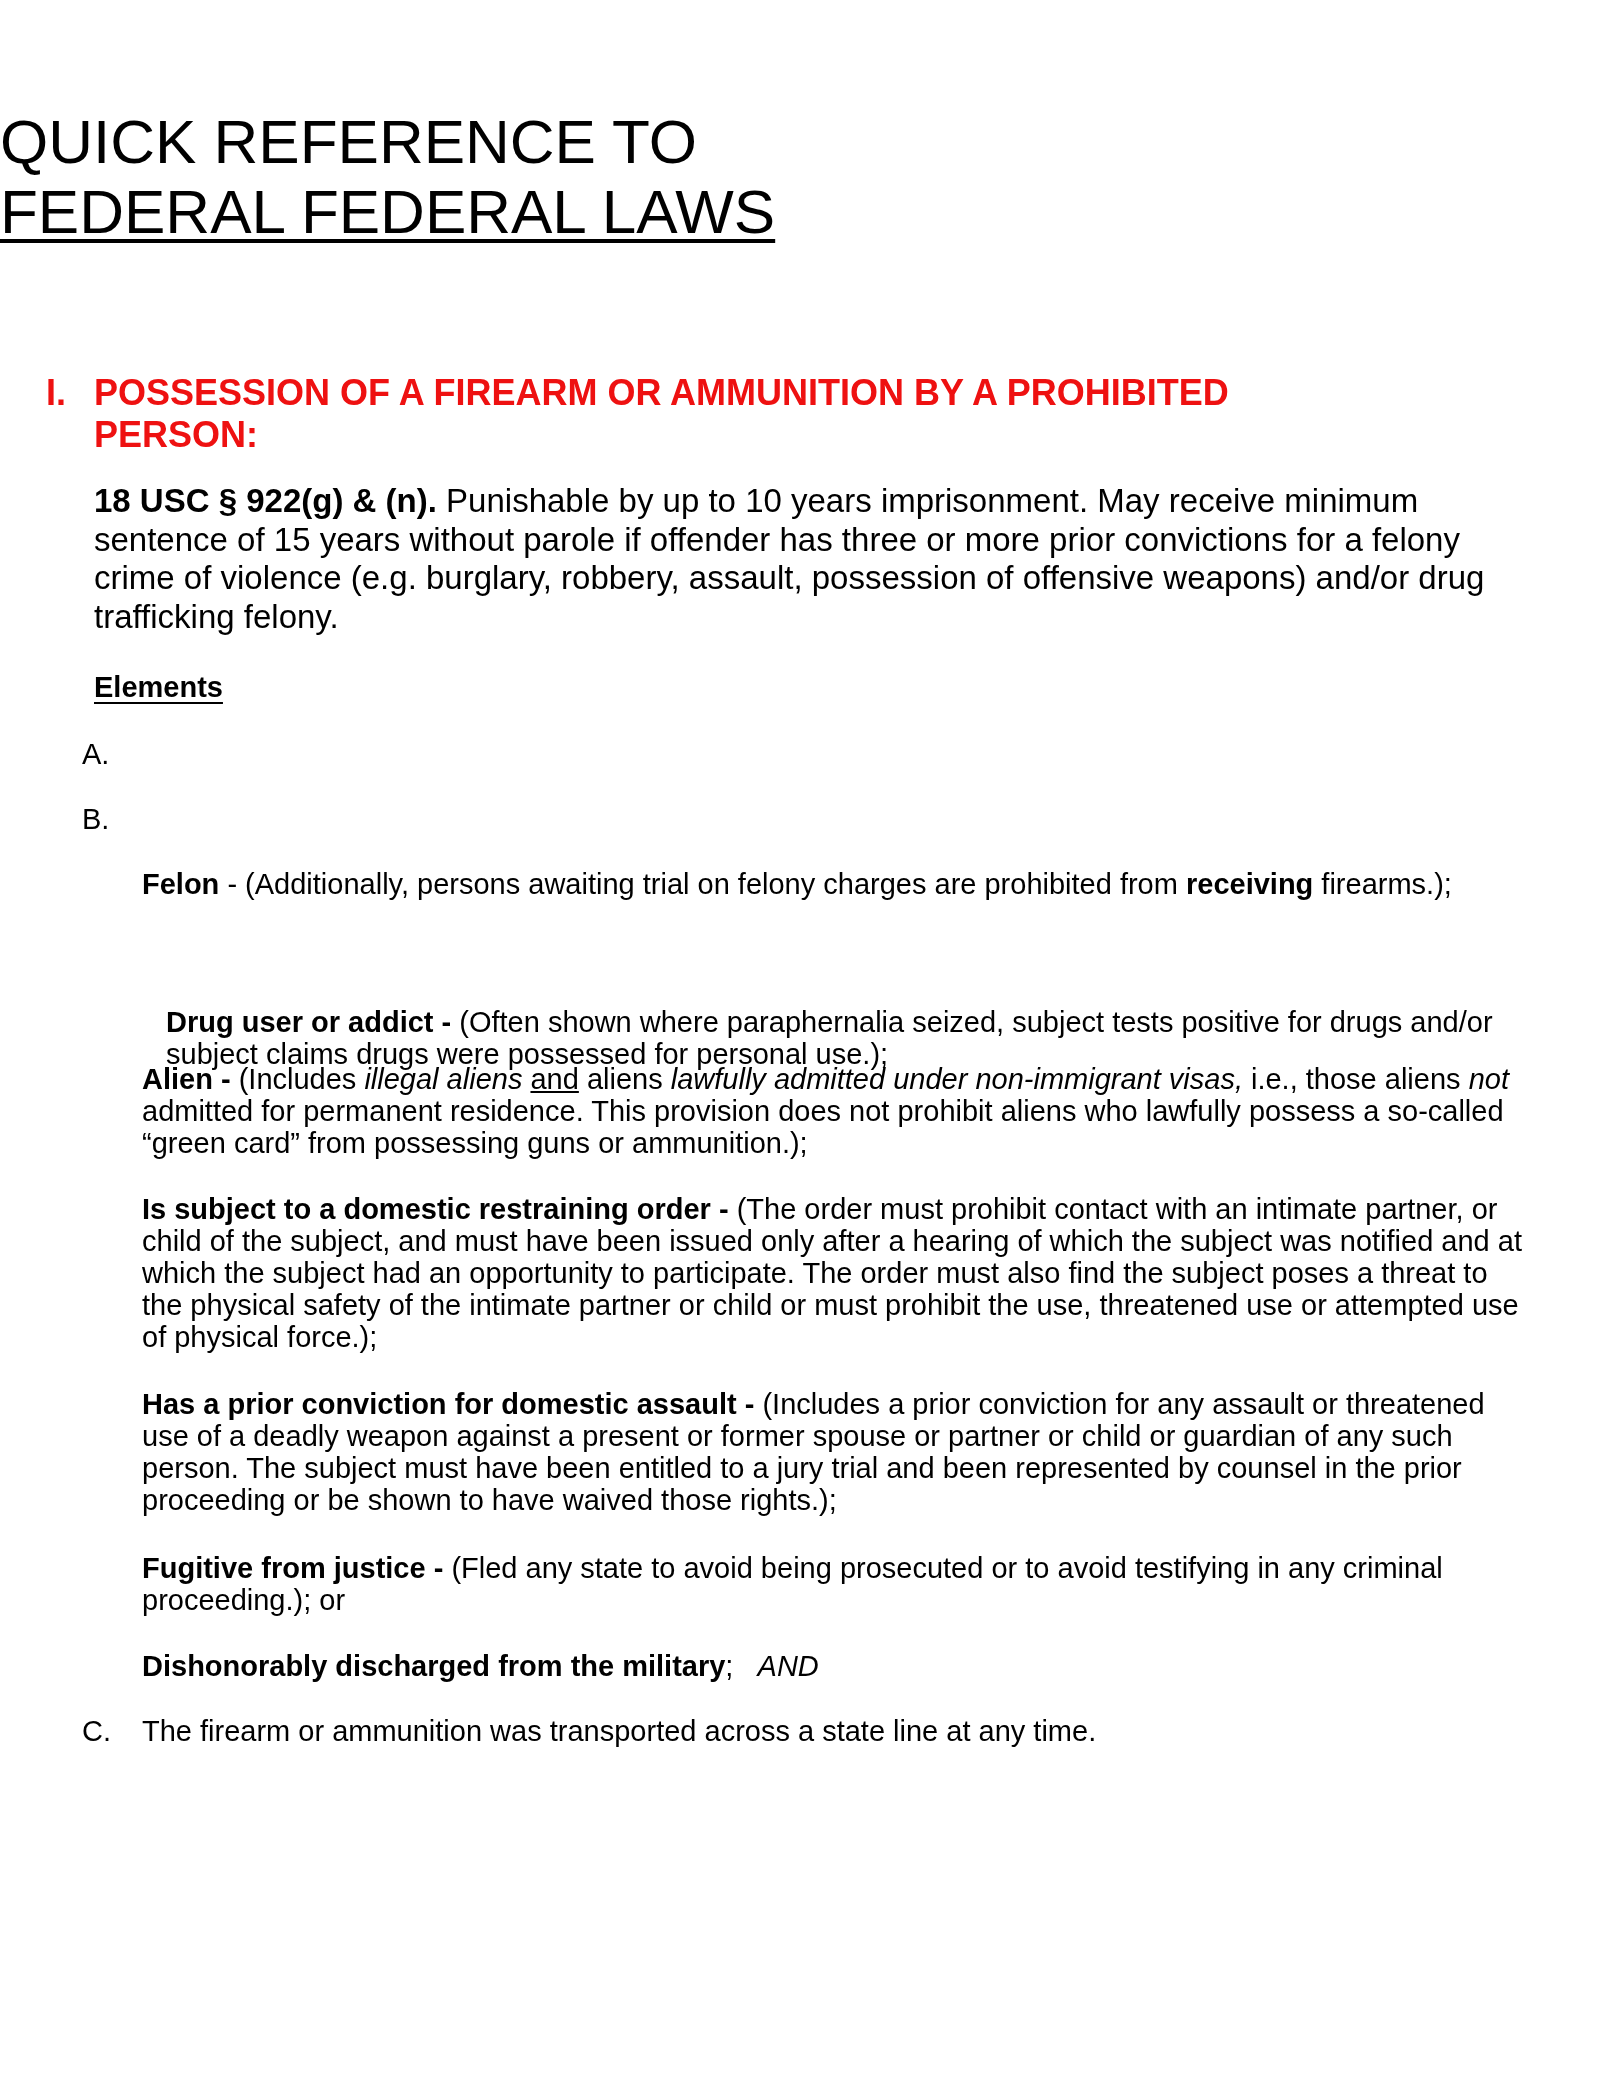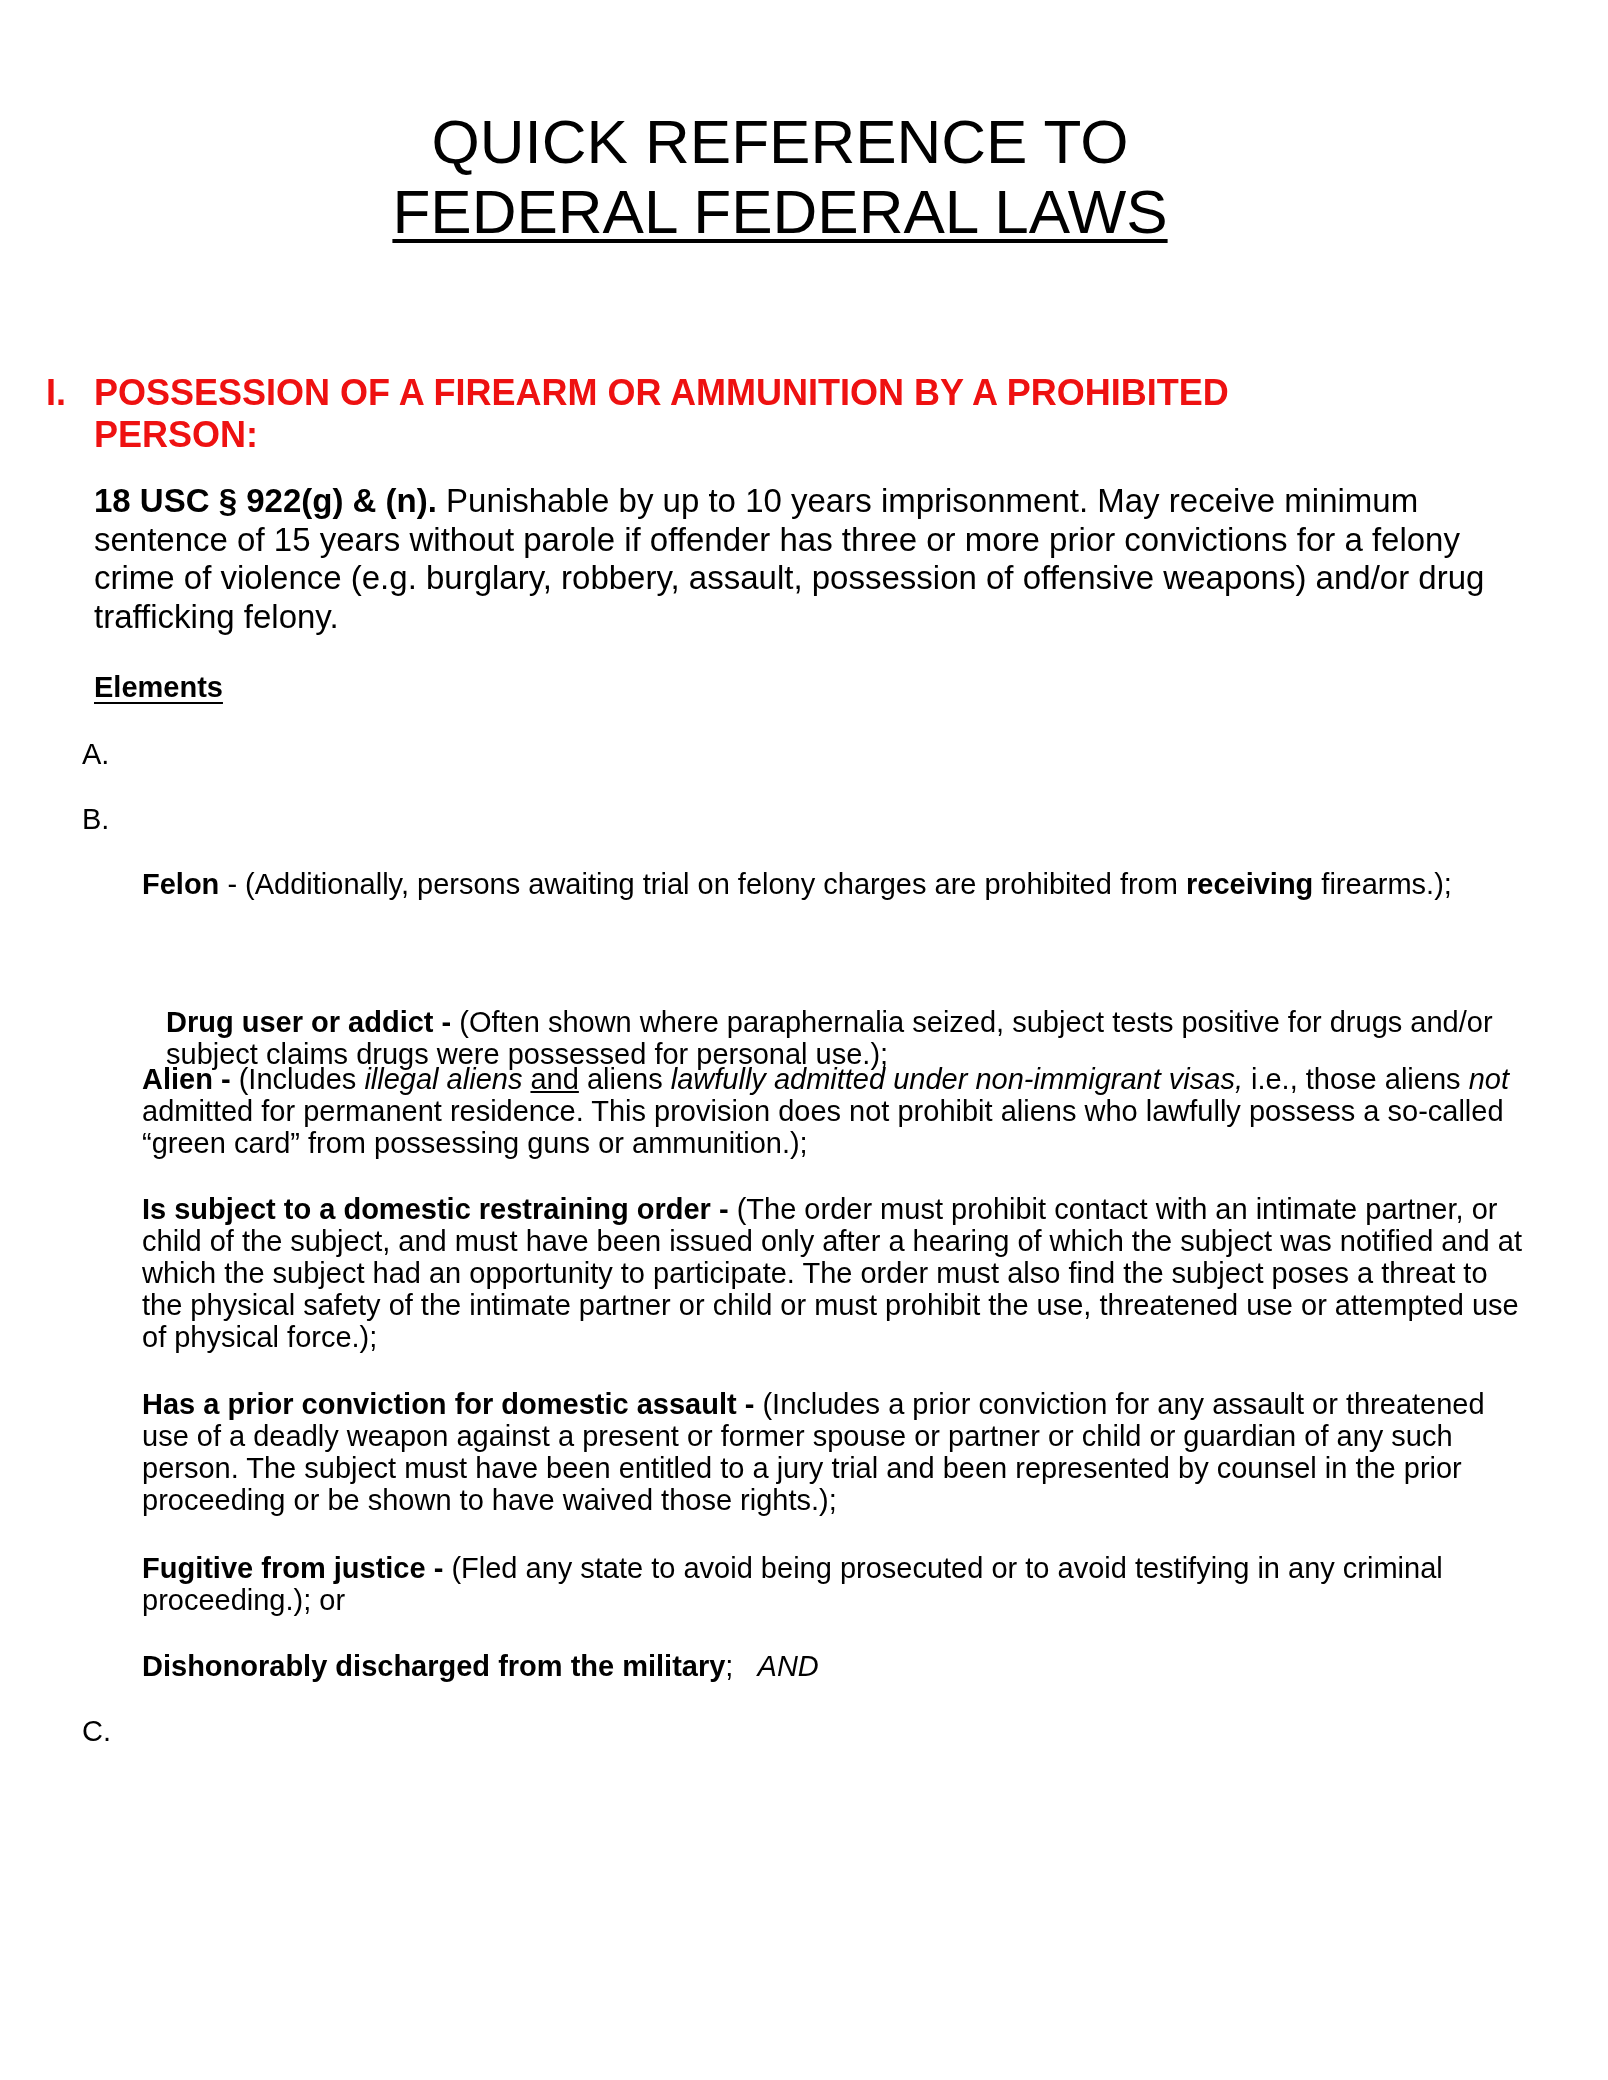--- a/index.html
+++ b/index.html
@@ -1,18 +1,18 @@
 <!DOCTYPE html>
 <html><head>
 <meta charset="utf-8">
 <style>
   html, body { margin: 0; padding: 0; background: #ffffff; }
   body { width: 1608px; height: 2080px; position: relative; font-family: "Liberation Sans", sans-serif; color: #000; overflow: hidden; }
   .abs { position: absolute; }
-  .title { left: 0; width: 1560px; text-align: center; font-size: 62px; line-height: 70px; font-weight: normal; letter-spacing: 0px; }
+  .title { left: 0; width: 1560px; font-size: 62px; line-height: 70px; font-weight: normal; letter-spacing: 0px; }
   .title1 { top: 107px; }
   .title2 { top: 177px; }
   .title2 span { text-decoration: underline; text-decoration-thickness: 4px; text-underline-offset: 6px; }
   .sec-head { left: 46px; top: 372px; width: 1400px; color: #ee1111; font-weight: bold; font-size: 36px; line-height: 42px; }
   .sec-num { position: absolute; left: 0; top: 0; }
   .sec-text { position: absolute; left: 48px; top: 0; width: 1300px; }
   .intro { left: 94px; top: 482px; width: 1400px; font-size: 33px; line-height: 38.5px; }
   .b { font-weight: bold; }
   .i { font-style: italic; }
   .u { text-decoration: underline; }
@@ -55,13 +55,14 @@
 <div class="abs para" style="top:1193px;"><span class="b">Is subject to a domestic restraining order - </span><span>(The order must prohibit contact with an intimate partner, or child of the subject, and must have been issued only after a hearing of which the subject was notified and at which the subject had an opportunity to participate.  The order must also find the subject poses a threat to the physical safety of the intimate partner or child or must prohibit the use, threatened use or attempted use of physical force.);</span></div>
 
 <div class="abs para" style="top:1388px;"><span class="b">Has a prior conviction for domestic assault - </span><span>(Includes a prior conviction for any assault or threatened use of a deadly  weapon against a present or former spouse or partner or child or guardian of any such person.  The subject must have been entitled to a jury trial and been represented by counsel in the prior proceeding or be shown to have waived those rights.);</span></div>
 
 <div class="abs para" style="top:1552px;"><span class="b">Fugitive from justice - </span><span>(Fled any state to avoid being prosecuted or to avoid testifying in any criminal proceeding.); or</span></div>
 
 <div class="abs para" style="top:1650px;"><span class="b">Dishonorably discharged from the military</span><span style="white-space:pre;">;   </span><span class="i">AND</span></div>
 
 <div class="abs item" style="top:1715px; left:0; width:1608px; height:34px;">
   <span class="letter">C.</span>
+  <span class="itext">The firearm or ammunition was transported across a state line at any time.</span>
 </div>
 
 </body></html>

